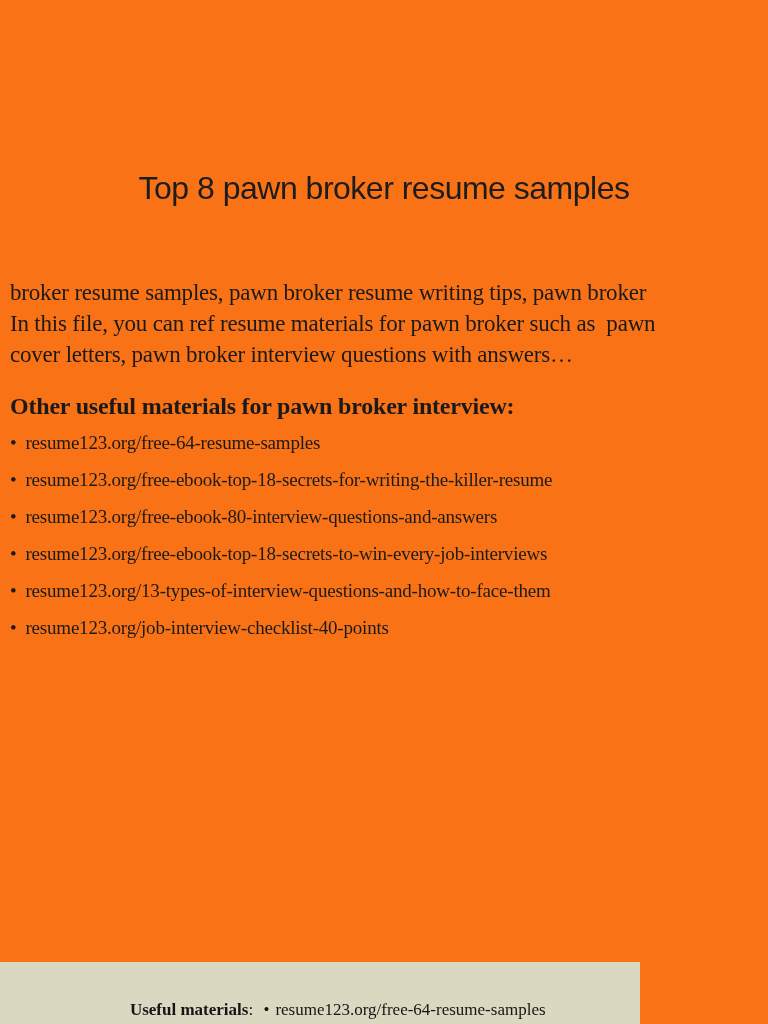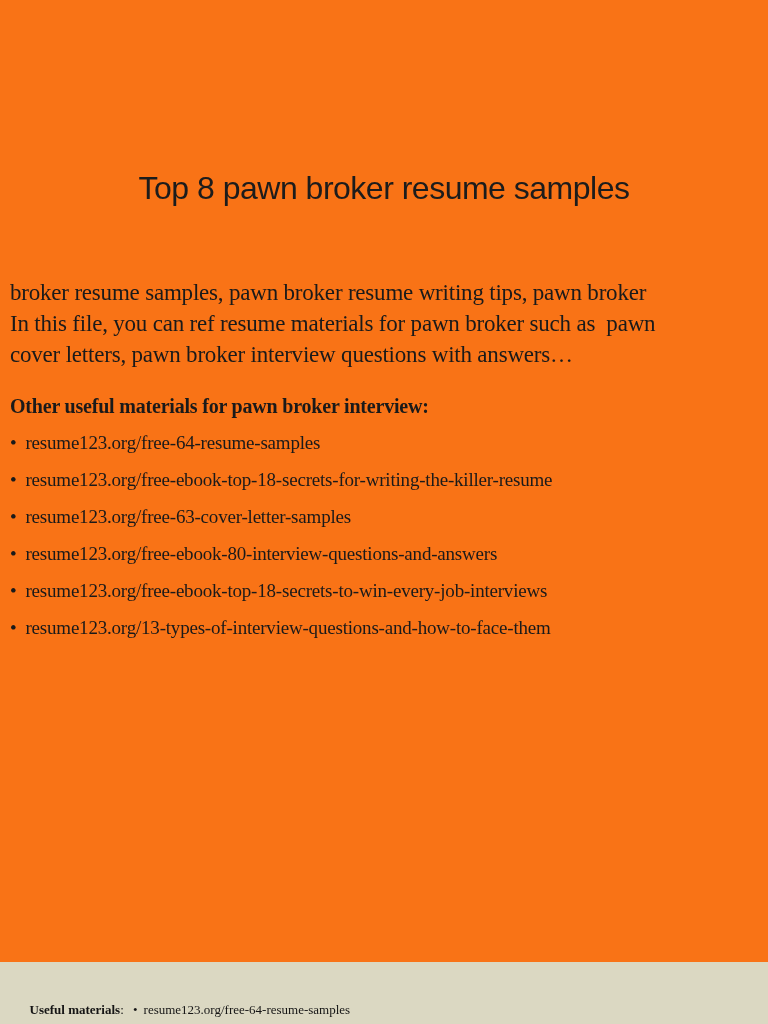--- a/index.html
+++ b/index.html
@@ -37,21 +37,21 @@
     line-height: 31px;
     letter-spacing: -0.2px;
   }
   .intro-line {
     white-space: pre-wrap;
   }
   .section-heading {
     position: absolute;
     top: 392px;
     left: 10px;
-    font-size: 20px;
+    font-size: 24px;
     font-weight: bold;
     line-height: 28px;
     letter-spacing: -0.2px;
   }
   .bullets {
     position: absolute;
     top: 424px;
     left: 10px;
     right: 2px;
     margin: 0;
@@ -65,25 +65,26 @@
     white-space: nowrap;
   }
   .bullet-marker {
     display: inline-block;
     margin-right: 9px;
   }
   .footer {
     position: absolute;
     left: 0;
     bottom: 0;
-    width: 768px;
+    width: 640px;
     height: 62px;
     background: #dbd8c2;
-    font-size: 13px;
+    font-size: 17px;
     color: #151515;
+    text-align: center;
   }
   .footer-line1 {
     padding: 9px 0 0 10px;
     line-height: 26px;
     white-space: pre-wrap;
   }
   .footer-label {
     font-weight: bold;
   }
   .footer-marker {
@@ -107,30 +108,30 @@
   <div class="section-heading">Other useful materials for pawn broker interview:</div>
 
   <ul class="bullets">
     <li>
       <span class="bullet-marker">•</span><span>resume123.org/free-64-resume-samples</span>
     </li>
     <li>
       <span class="bullet-marker">•</span><span>resume123.org/free-ebook-top-18-secrets-for-writing-the-killer-resume</span>
     </li>
     <li>
-      <span class="bullet-marker">•</span><span>resume123.org/free-63-cover-letter-samples</span>
-    </li>
-    <li>
       <span class="bullet-marker">•</span><span>resume123.org/free-ebook-80-interview-questions-and-answers</span>
     </li>
     <li>
       <span class="bullet-marker">•</span><span>resume123.org/free-ebook-top-18-secrets-to-win-every-job-interviews</span>
     </li>
     <li>
       <span class="bullet-marker">•</span><span>resume123.org/13-types-of-interview-questions-and-how-to-face-them</span>
+    </li>
+    <li>
+      <span class="bullet-marker">•</span><span>resume123.org/job-interview-checklist-40-points</span>
     </li>
   </ul>
 
   <div class="footer">
     <div class="footer-line1">
       <span class="footer-label">Useful materials</span><span>: </span><span class="footer-marker">•</span><span>resume123.org/free-64-resume-samples</span>
     </div>
 
   </div>
 

